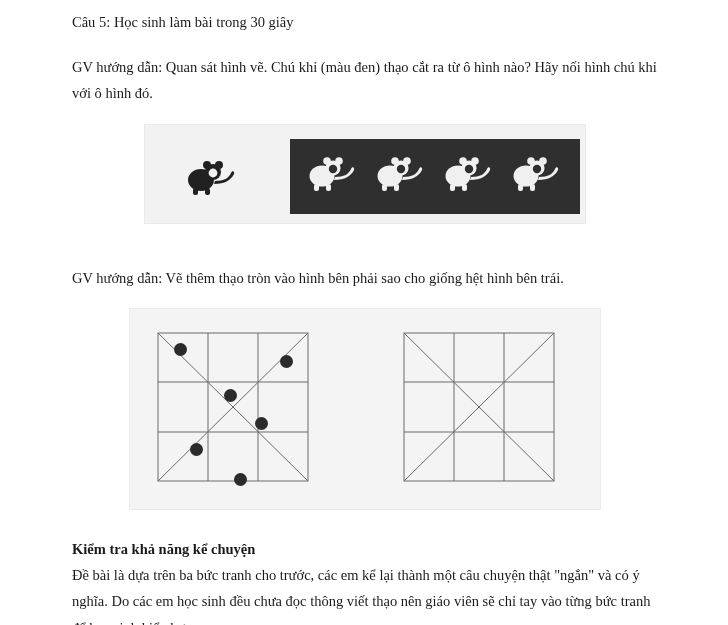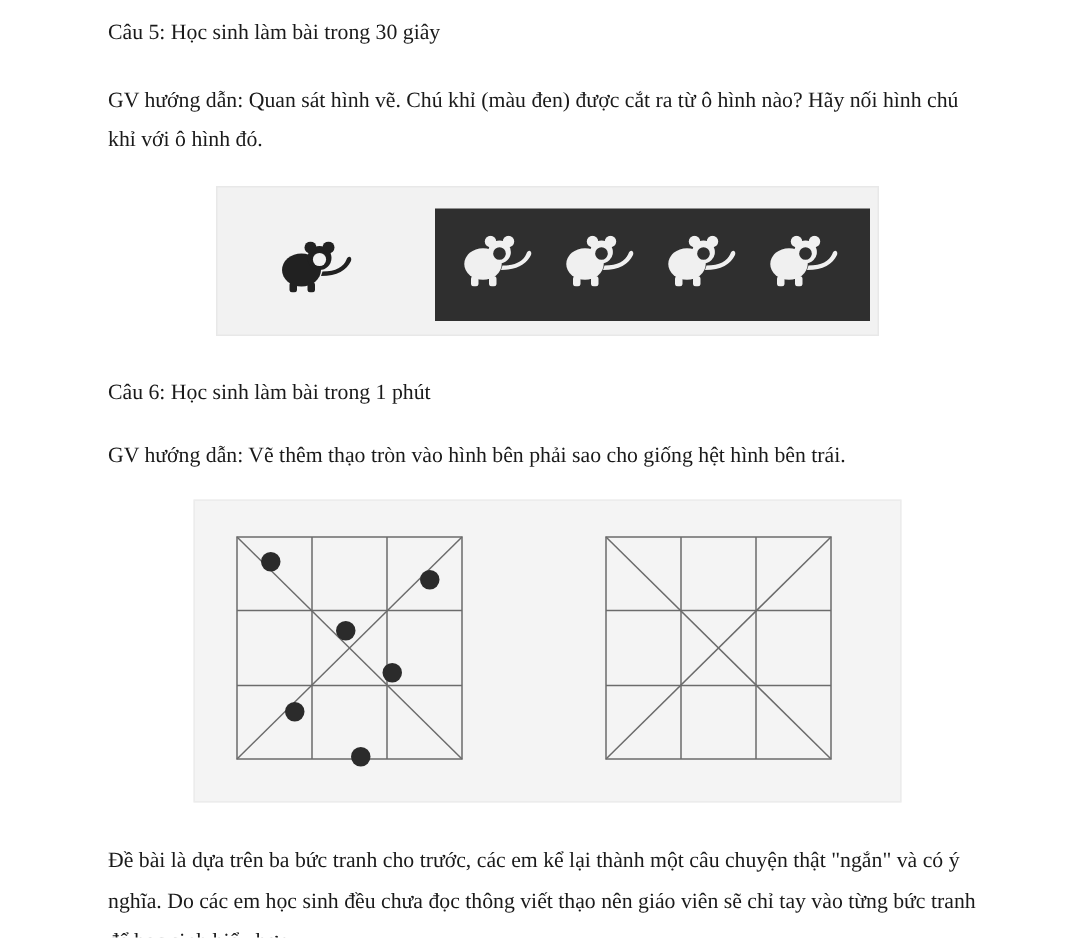--- a/index.html
+++ b/index.html
@@ -115,21 +115,21 @@
 </style>
 </head>
 <body>
 
 <div class="page">
 
   <p class="para">Câu 5: Học sinh làm bài trong 30 giây</p>
 
   <div class="spacer-md"></div>
 
-  <p class="para">GV hướng dẫn: Quan sát hình vẽ. Chú khỉ (màu đen) được cắt ra từ ô hình nào? Hãy nối hình chú khỉ với ô hình đó.</p>
+  <p class="para">GV hướng dẫn: Quan sát hình vẽ. Chú khỉ (màu đen) thạo cắt ra từ ô hình nào? Hãy nối hình chú khỉ với ô hình đó.</p>
 
   <div class="fig1-wrap">
     <div class="fig1">
 
       <svg class="left-mouse" viewBox="0 0 58 34">
         <g fill="#212121">
           <ellipse cx="20" cy="19" rx="13" ry="11"></ellipse>
           <circle cx="32" cy="11" r="8"></circle>
           <circle cx="26" cy="4" r="4"></circle>
           <circle cx="38" cy="4" r="4"></circle>
@@ -188,21 +188,20 @@
             <rect x="24" y="27" width="5" height="7" rx="2"></rect>
           </g>
           <circle cx="31" cy="12" r="4.2" fill="#2f2f2f"></circle>
         </svg>
       </div>
     </div>
   </div>
 
   <div class="spacer-lg"></div>
 
-  <p class="para">Câu 6: Học sinh làm bài trong 1 phút</p>
 
   <div class="spacer-sm"></div>
 
   <p class="para">GV hướng dẫn: Vẽ thêm thạo tròn vào hình bên phải sao cho giống hệt hình bên trái.</p>
 
   <div class="fig2-wrap">
     <div class="fig2">
 
       <div class="grid-box left">
         <svg class="grid-svg" width="165" height="160" viewBox="0 0 165 160">
@@ -236,15 +235,16 @@
             <line x1="156" y1="6" x2="6" y2="154"></line>
           </g>
         </svg>
       </div>
 
     </div>
   </div>
 
   <div class="spacer-lg"></div>
 
+  <p class="section-title">Kiểm tra khả năng kể chuyện</p>
   <p class="bottom-para">Đề bài là dựa trên ba bức tranh cho trước, các em kể lại thành một câu chuyện thật "ngắn" và có ý nghĩa. Do các em học sinh đều chưa đọc thông viết thạo nên giáo viên sẽ chỉ tay vào từng bức tranh để học sinh hiểu hơn.</p>
 
 </div>
 
 </body></html>

